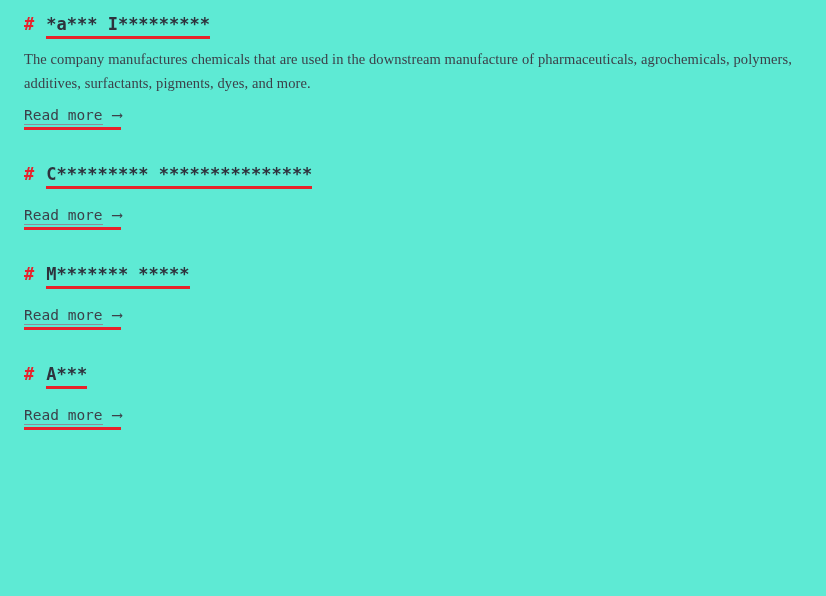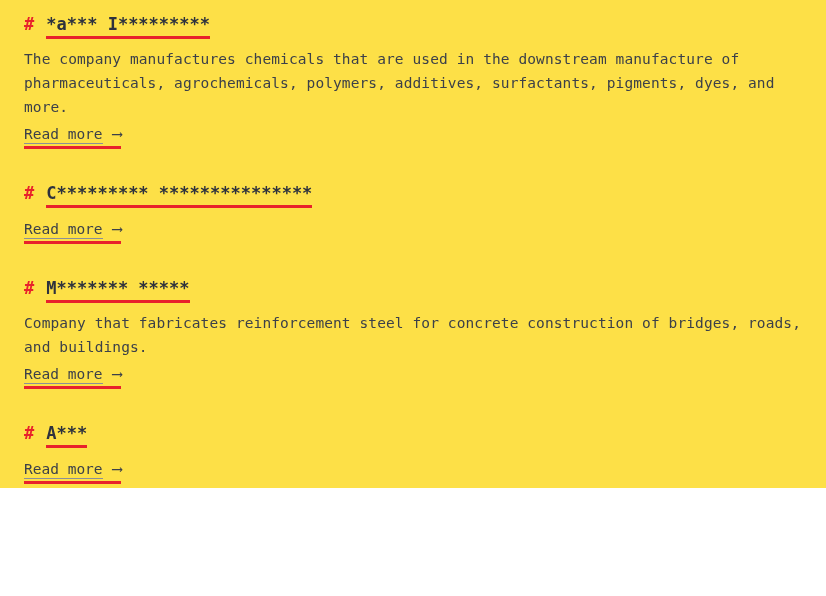--- a/index.html
+++ b/index.html
@@ -11,23 +11,23 @@
   body {
     width: 826px;
     height: 596px;
     font-family: "DejaVu Sans Mono", "Liberation Mono", monospace;
     color: #3c4049;
     overflow: hidden;
   }
   .page {
     box-sizing: border-box;
     width: 826px;
-    height: 488px;
+    height: 596px;
     padding: 10px 24px 0 24px;
-    background: #fde047;
+    background: #5eead4;
   }
   .entry {
     margin: 0 0 30px 0;
   }
   .entry:last-child {
     margin-bottom: 0;
   }
 
   
   .entry-heading {
@@ -56,26 +56,27 @@
 
   
   .entry-desc {
     margin: 0 0 2px 0;
     font-size: 14.5px;
     line-height: 24px;
     color: #3c4049;
     font-weight: 400;
     letter-spacing: 0.1px;
     max-width: 800px;
+    font-family: Liberation Serif, serif;
   }
 
   
   .read-more {
     display: inline-block;
-    margin-top: 3px;
+    margin-top: 8px;
     font-size: 14.5px;
     line-height: 20px;
     color: #3c4049;
     text-decoration: none;
     border-bottom: 3px solid #e8222b;
     padding-bottom: 2px;
     white-space: nowrap;
   }
   .read-more .rm-label {
     border-bottom: 1px solid #8b8f98;
@@ -98,21 +99,20 @@
     <a class="read-more" href="#"><span class="rm-label">Read more</span><span class="rm-arrow">⟶</span></a>
   </article>
 
   <article class="entry">
     <h2 class="entry-heading"><span class="hash">#</span><a class="heading-link" href="#">C********* ***************</a></h2>
     <a class="read-more" href="#"><span class="rm-label">Read more</span><span class="rm-arrow">⟶</span></a>
   </article>
 
   <article class="entry">
     <h2 class="entry-heading"><span class="hash">#</span><a class="heading-link" href="#">M******* *****</a></h2>
-    <p class="entry-desc">Company that fabricates reinforcement steel for concrete construction of bridges, roads, and buildings.</p>
     <a class="read-more" href="#"><span class="rm-label">Read more</span><span class="rm-arrow">⟶</span></a>
   </article>
 
   <article class="entry">
     <h2 class="entry-heading"><span class="hash">#</span><a class="heading-link" href="#">A***</a></h2>
     <a class="read-more" href="#"><span class="rm-label">Read more</span><span class="rm-arrow">⟶</span></a>
   </article>
 
 </div>
 

